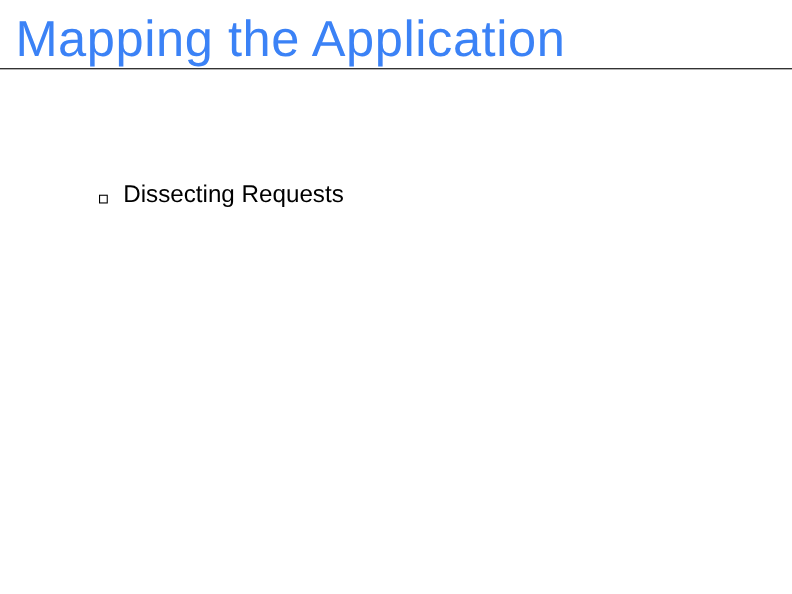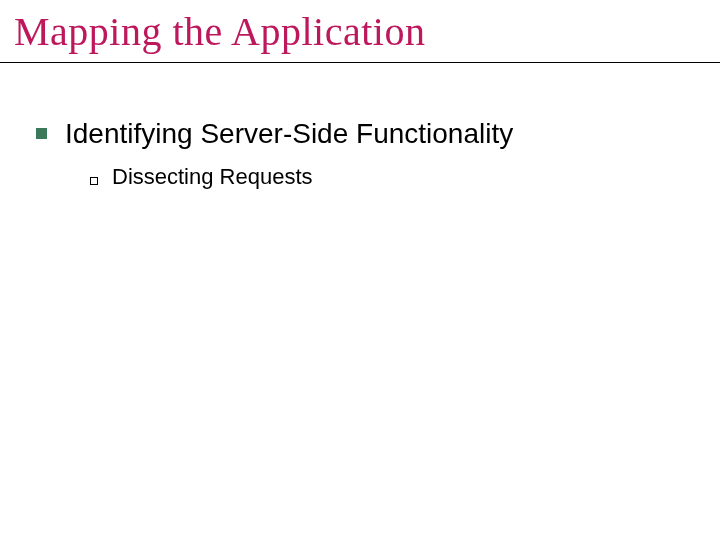--- a/index.html
+++ b/index.html
@@ -14,23 +14,23 @@
   .slide {
     position: relative;
     width: 720px;
     height: 540px;
     box-sizing: border-box;
   }
   .title {
     position: absolute;
     left: 14px;
     top: 8px;
-    font-family: Liberation Serif, serif;
-    font-size: 40px;
-    color: #be185d;
+    font-family: Liberation Sans, sans-serif;
+    font-size: 46px;
+    color: #3b82f6;
     letter-spacing: 0.5px;
   }
   .title-rule {
     position: absolute;
     left: 0;
     right: 0;
     top: 62px;
     height: 0;
     border-top: 1px solid #000000;
   }
@@ -75,23 +75,19 @@
   }
 </style>
 </head>
 <body>
 
 <div class="slide">
 
   <div class="title">Mapping the Application</div>
   <div class="title-rule"></div>
 
-  <div class="level1">
-    <span class="bullet-square-filled"></span>
-    <span class="level1-text">Identifying Server-Side Functionality</span>
-  </div>
 
   <div class="level2">
     <span class="bullet-square-outline"></span>
     <span class="level2-text">Dissecting Requests</span>
   </div>
 
 </div>
 
 </body></html>

